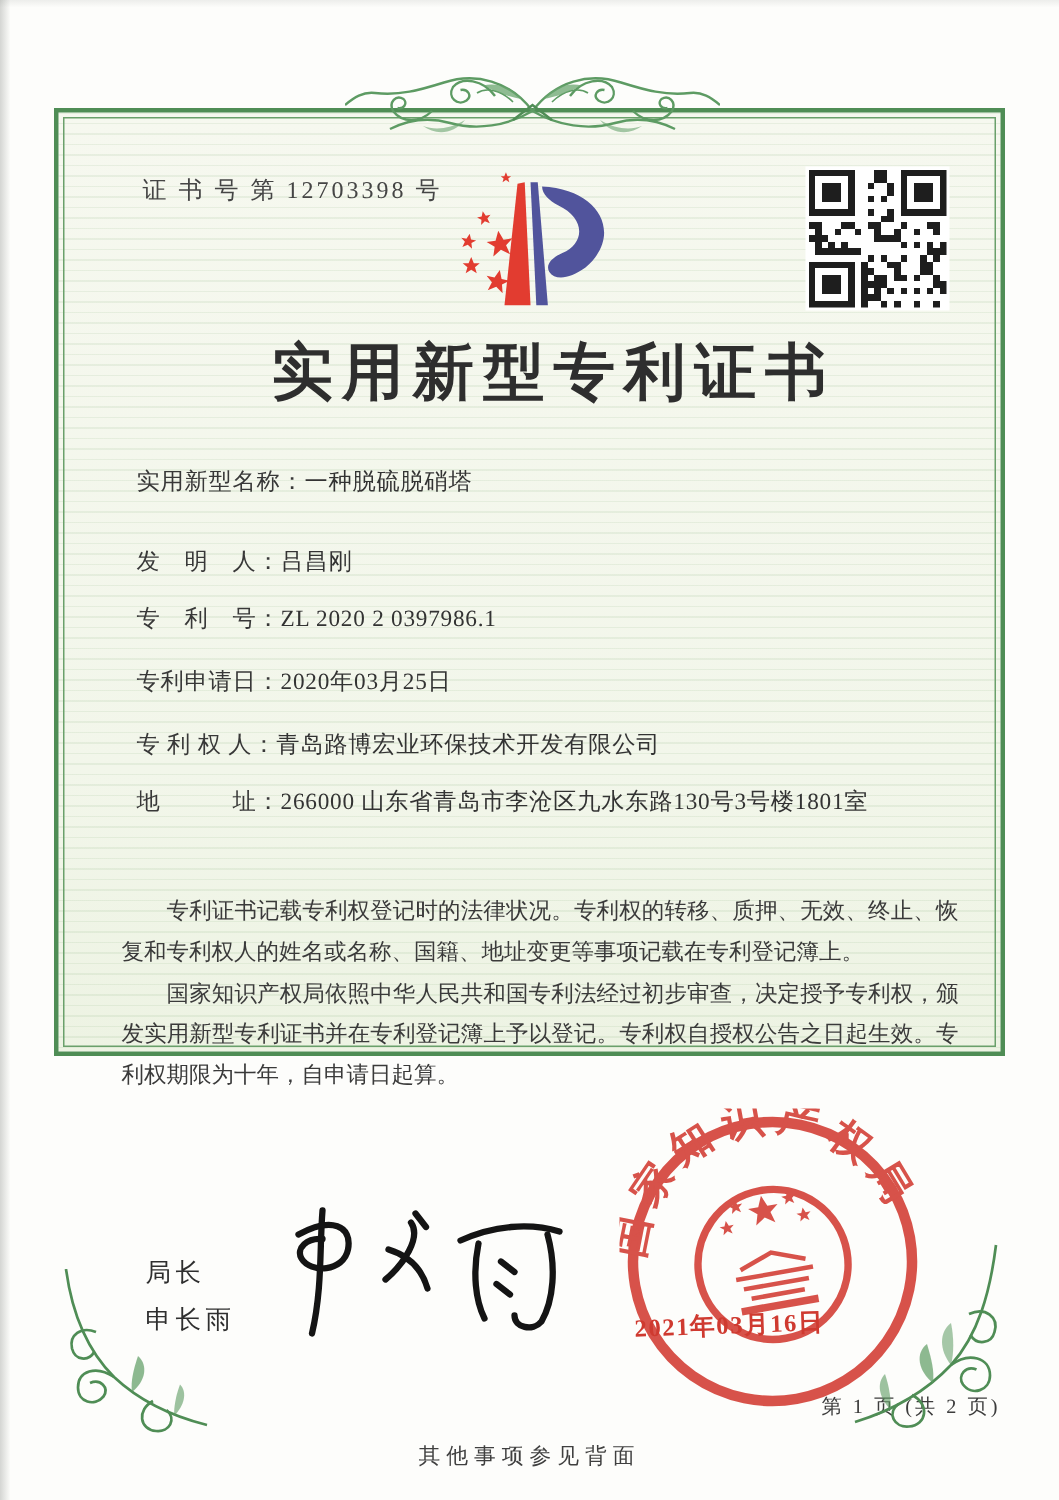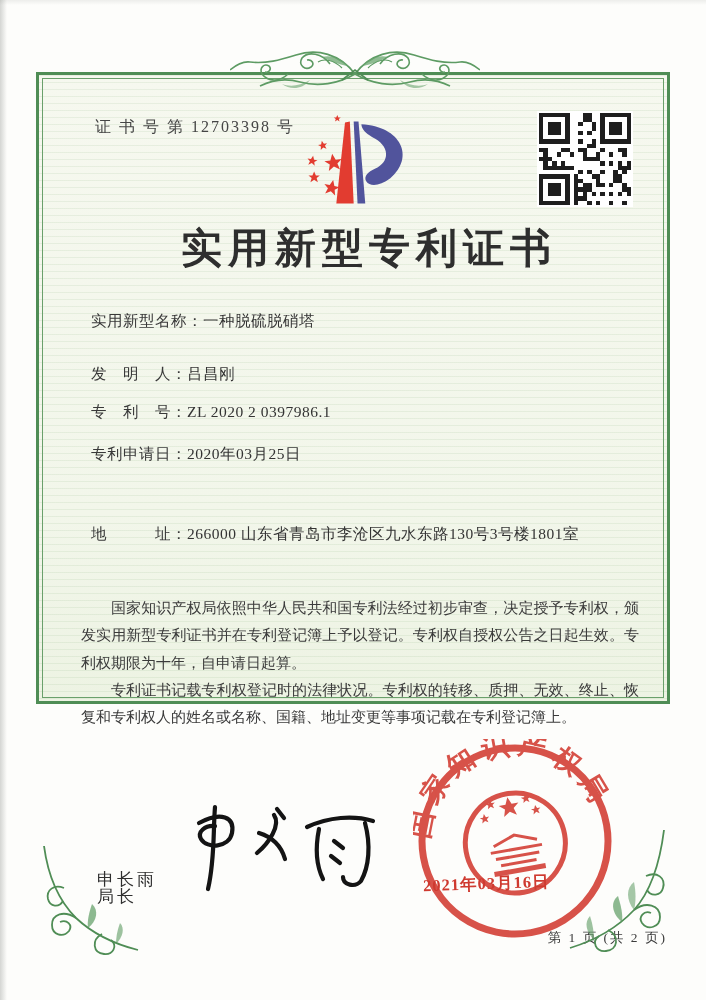--- a/index.html
+++ b/index.html
@@ -39,21 +39,21 @@
   .field-row .label{color:#383838;}
   .field-row .value{color:#333;}
   .fr1{top:236px;} .fr2{top:289px;} .fr3{top:327px;} .fr4{top:369px;}
   .fr5{top:411px;} .fr6{top:449px;} .fr7{top:492px;}
   .field-inline2{position:absolute;left:252px;top:0;white-space:nowrap;}
 
   .body-text{left:42px;top:520px;width:558px;font-size:15px;line-height:1.82;
     color:#3a3a3a;text-align:justify;font-style:oblique 6deg;}
   .body-text p{margin:0;text-indent:2em;}
 
-  .sig-title{left:58px;top:762px;font-size:17px;letter-spacing:3px;color:#2f2f2f;margin-top:48px;}
+  .sig-title{left:58px;top:762px;font-size:17px;letter-spacing:3px;color:#2f2f2f;}
   .sig-name{left:58px;top:793px;font-size:17px;letter-spacing:3px;color:#2f2f2f;}
   .signature-svg{left:138px;top:718px;width:236px;height:106px;}
 
   .seal-svg{left:374px;top:664px;width:204px;height:204px;}
   .seal-date{left:384px;top:798px;font-size:16.5px;color:#cf3a30;letter-spacing:1px;
     transform:rotate(-2deg);font-weight:600;}
 
   .page-info{left:0;top:854px;width:100%;text-align:right;font-size:13.5px;
     letter-spacing:2px;color:#3c3c3c;}
 
@@ -220,27 +220,30 @@
     </div>
     <div class="abs field-row fr2">
       <span class="label">发　明　人：</span><span class="value">吕昌刚</span>
     </div>
     <div class="abs field-row fr3">
       <span class="label">专　利　号：</span><span class="value">ZL 2020 2 0397986.1</span>
     </div>
     <div class="abs field-row fr4">
       <span class="label">专利申请日：</span><span class="value">2020年03月25日</span>
     </div>
+    <div class="abs field-row fr5">
+      <span class="label">专 利 权 人：</span><span class="value">青岛路博宏业环保技术开发有限公司</span>
+    </div>
     <div class="abs field-row fr6">
       <span class="label">地　　　址：</span><span class="value">266000 山东省青岛市李沧区九水东路130号3号楼1801室</span>
     </div>
 
     <div class="abs body-text">
+      <p>专利证书记载专利权登记时的法律状况。专利权的转移、质押、无效、终止、恢复和专利权人的姓名或名称、国籍、地址变更等事项记载在专利登记簿上。</p>
       <p>国家知识产权局依照中华人民共和国专利法经过初步审查，决定授予专利权，颁发实用新型专利证书并在专利登记簿上予以登记。专利权自授权公告之日起生效。专利权期限为十年，自申请日起算。</p>
-      <p>专利证书记载专利权登记时的法律状况。专利权的转移、质押、无效、终止、恢复和专利权人的姓名或名称、国籍、地址变更等事项记载在专利登记簿上。</p>
     </div>
 
     <div class="abs sig-title">局长</div>
     <div class="abs sig-name">申长雨</div>
 
     <svg class="abs signature-svg" viewBox="0 0 236 106">
       <g fill="none" stroke="#141414" stroke-width="4.2" stroke-linecap="round" stroke-linejoin="round">
         <path d="M38,14 C36,38 38,66 31,96"></path>
         <path d="M22,30 C44,18 58,24 55,40 C52,55 30,56 24,46 C20,39 28,32 38,33"></path>
         <path d="M97,22 C104,32 92,50 80,60"></path>
@@ -312,13 +315,14 @@
         <path d="M114,0 C110,30 100,54 82,72 C66,87 44,98 20,104"></path>
         <path d="M82,72 C94,64 106,68 106,79 C106,89 95,92 89,85 C85,79 91,73 98,76"></path>
         <path d="M56,88 C67,94 65,107 54,108 C45,109 40,100 47,94"></path>
         <path d="M94,42 C104,38 112,44 110,53 C108,61 99,62 95,55"></path>
         <path d="M70,82 C61,75 59,64 66,58 C69,67 71,75 70,82 Z" fill="#5d9b63" stroke="none" opacity=".7"></path>
         <path d="M42,98 C35,91 33,82 38,77 C41,85 42,92 42,98 Z" fill="#5d9b63" stroke="none" opacity=".6"></path>
       </g>
     </g>
   </svg>
 
+  <div class="back-note">其他事项参见背面</div>
 </div>
 
 </body></html>

